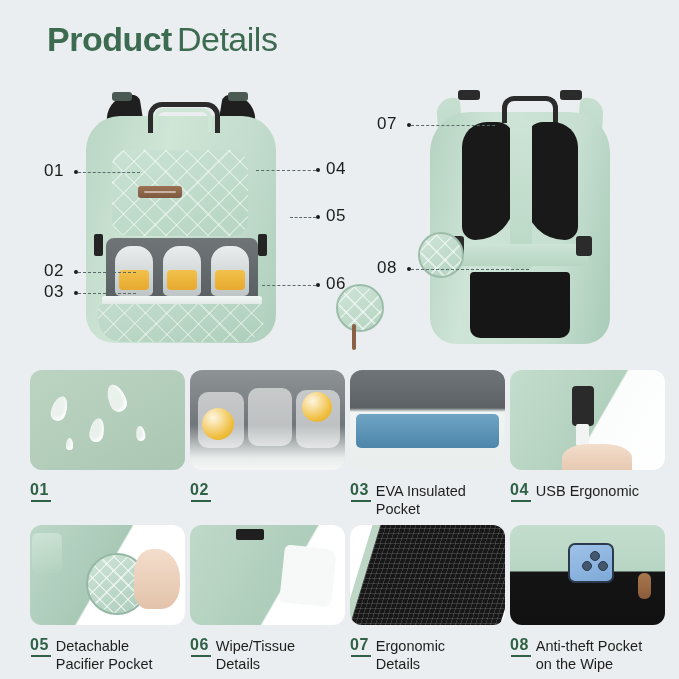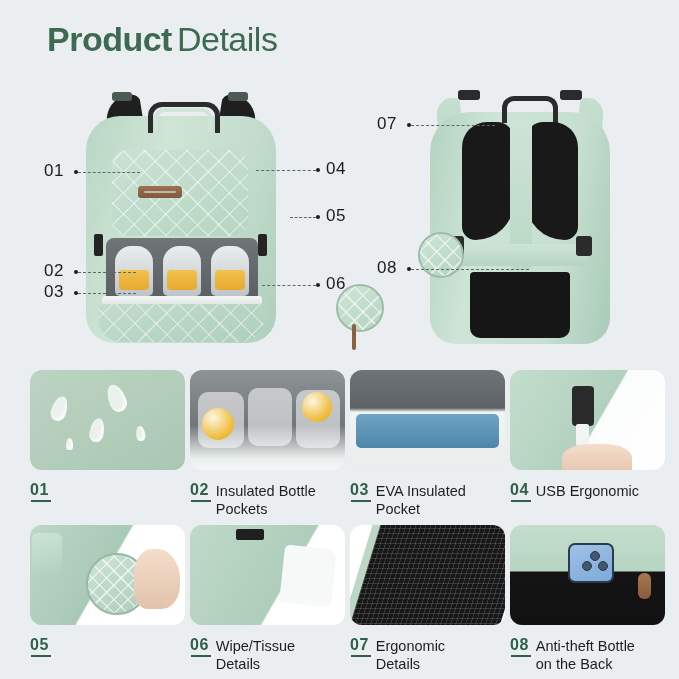--- a/index.html
+++ b/index.html
@@ -336,21 +336,20 @@
           <div class="t-bottles">
             <div class="tb-body" style="left:8px;top:22px;width:46px;height:56px;"></div>
             <div class="tb-body" style="left:58px;top:18px;width:44px;height:58px;"></div>
             <div class="tb-body" style="left:106px;top:20px;width:44px;height:58px;"></div>
             <div class="tb" style="left:12px;top:38px;width:32px;height:32px;"></div>
             <div class="tb" style="left:112px;top:22px;width:30px;height:30px;"></div>
           </div>
         </div>
         <div class="cap">
           <span class="num">02</span>
-          <span class="lab">Insulated Bottle Pockets</span>
         </div>
       </div>
 
       <div class="cell" style="left:350px;">
         <div class="thumb">
           <div class="t-eva">
             <div class="eva-pad"></div>
           </div>
         </div>
         <div class="cap">
@@ -379,20 +378,21 @@
       <div class="cell" style="left:30px;">
         <div class="thumb">
           <div class="t-pouch">
             <div class="rp"></div>
             <div class="hand" style="left:104px;top:24px;width:46px;height:60px;border-radius:40% 50% 40% 30%;"></div>
             <div style="position:absolute;left:2px;top:8px;width:30px;height:40px;background:linear-gradient(160deg,#cde4d6,#b3d1bf);border-radius:6px;"></div>
           </div>
         </div>
         <div class="cap">
           <span class="num">05</span>
+          <span class="lab">Detachable Pacifier Pocket</span>
         </div>
       </div>
 
       <div class="cell" style="left:190px;">
         <div class="thumb">
           <div class="t-tissue">
             <div class="velcro"></div>
             <div class="tis"></div>
           </div>
         </div>
@@ -421,18 +421,18 @@
             <div class="phone">
               <div class="cam" style="left:20px;top:6px;width:8px;height:8px;"></div>
               <div class="cam" style="left:28px;top:16px;width:8px;height:8px;"></div>
               <div class="cam" style="left:12px;top:16px;width:8px;height:8px;"></div>
             </div>
             <div class="tab-leather"></div>
           </div>
         </div>
         <div class="cap">
           <span class="num">08</span>
-          <span class="lab">Anti-theft Bottle on the Back</span>
+          <span class="lab">Anti-theft Pocket on the Wipe</span>
         </div>
       </div>
     </div>
   </div>
 </div>
 
 </body></html>

